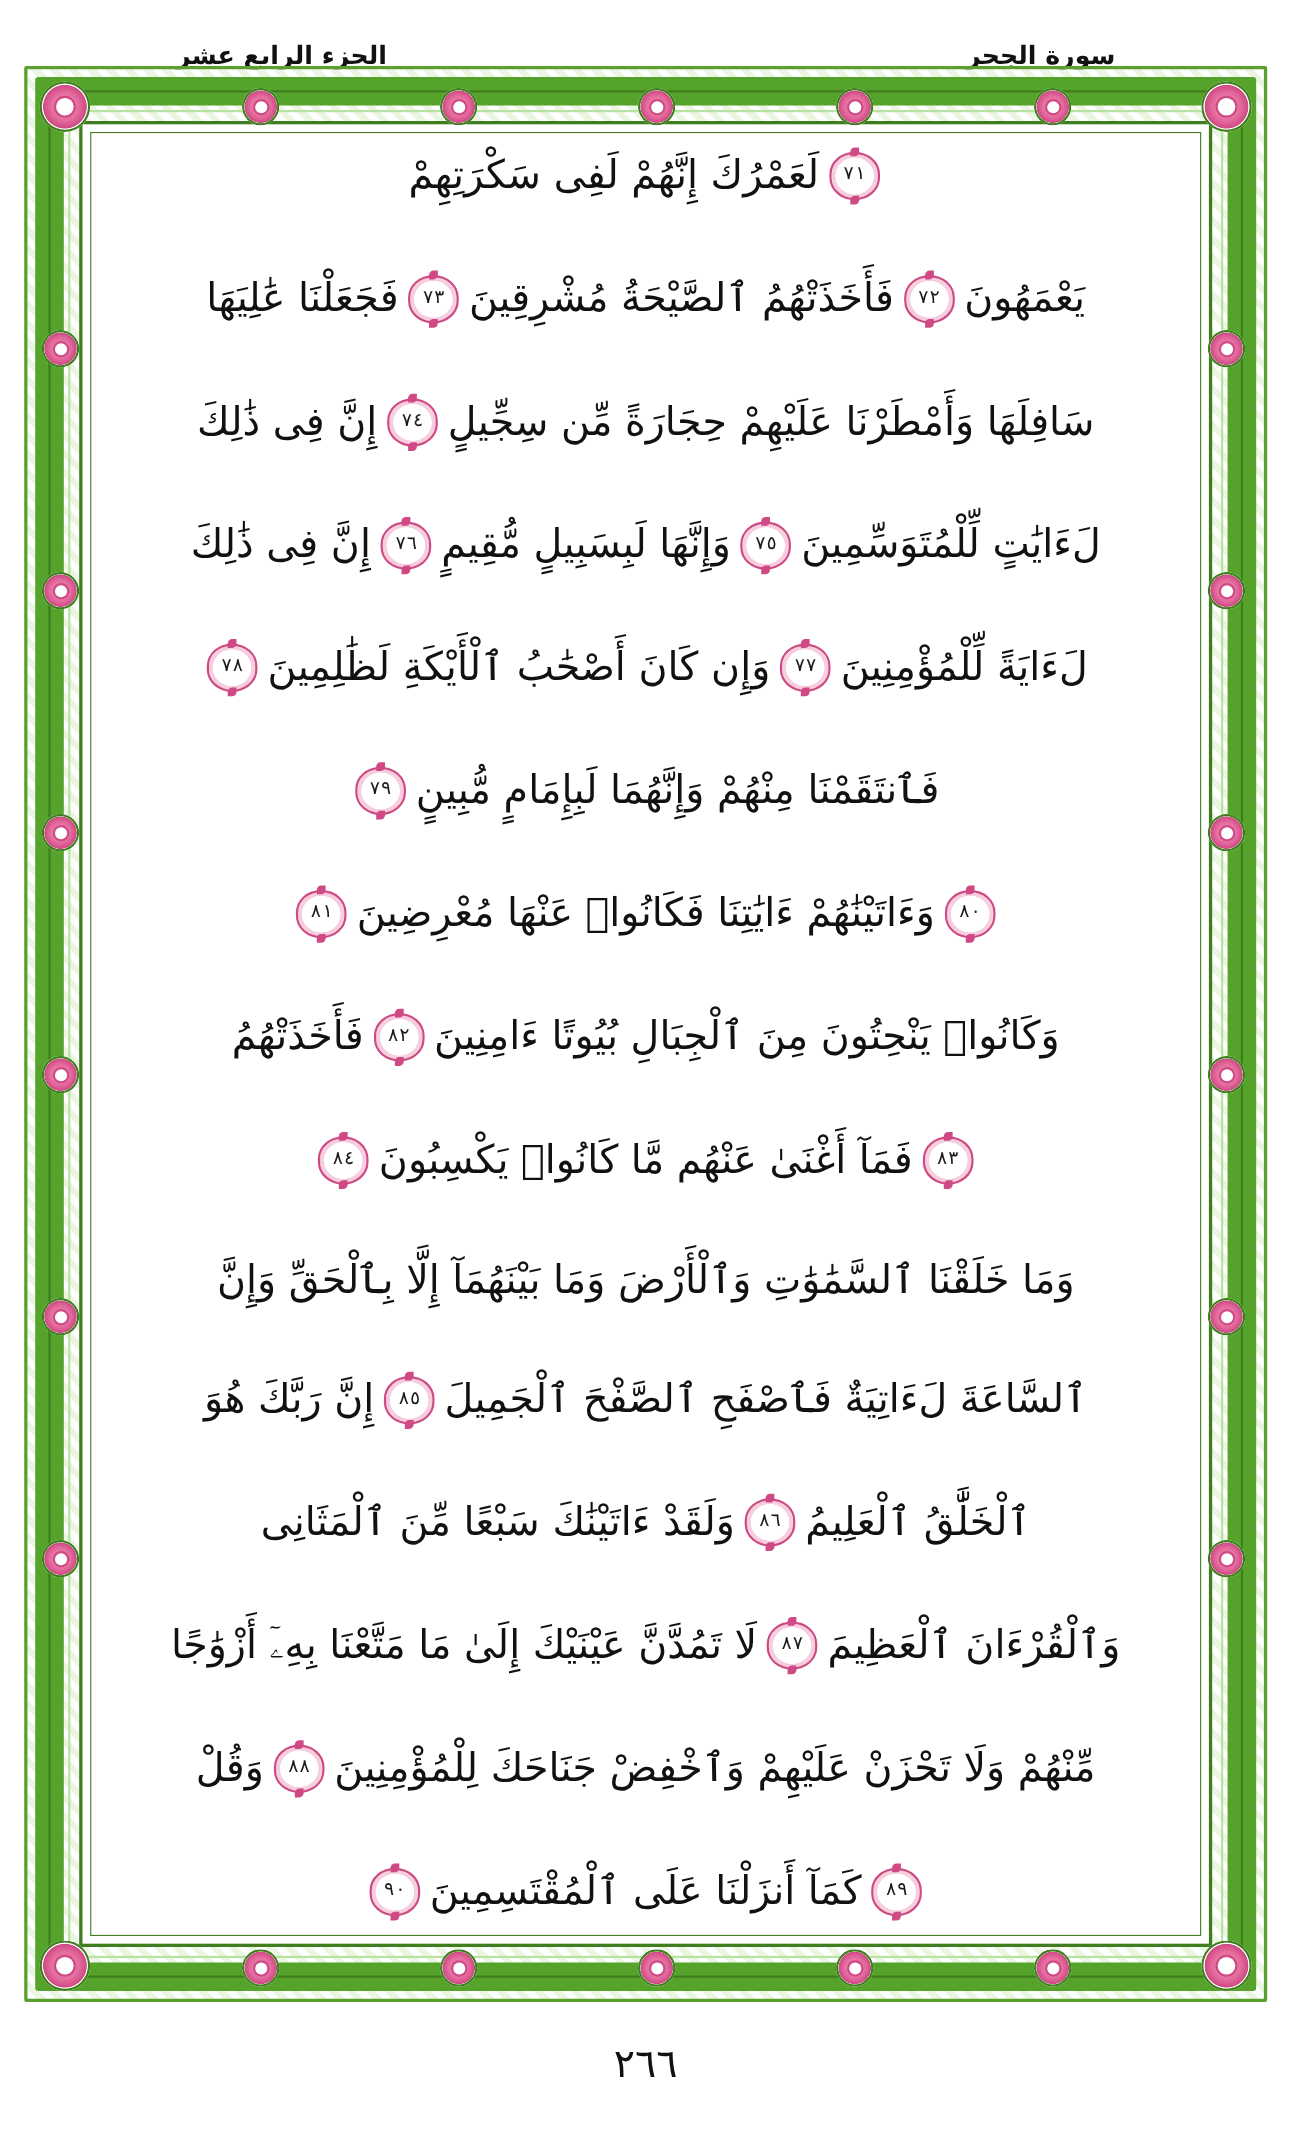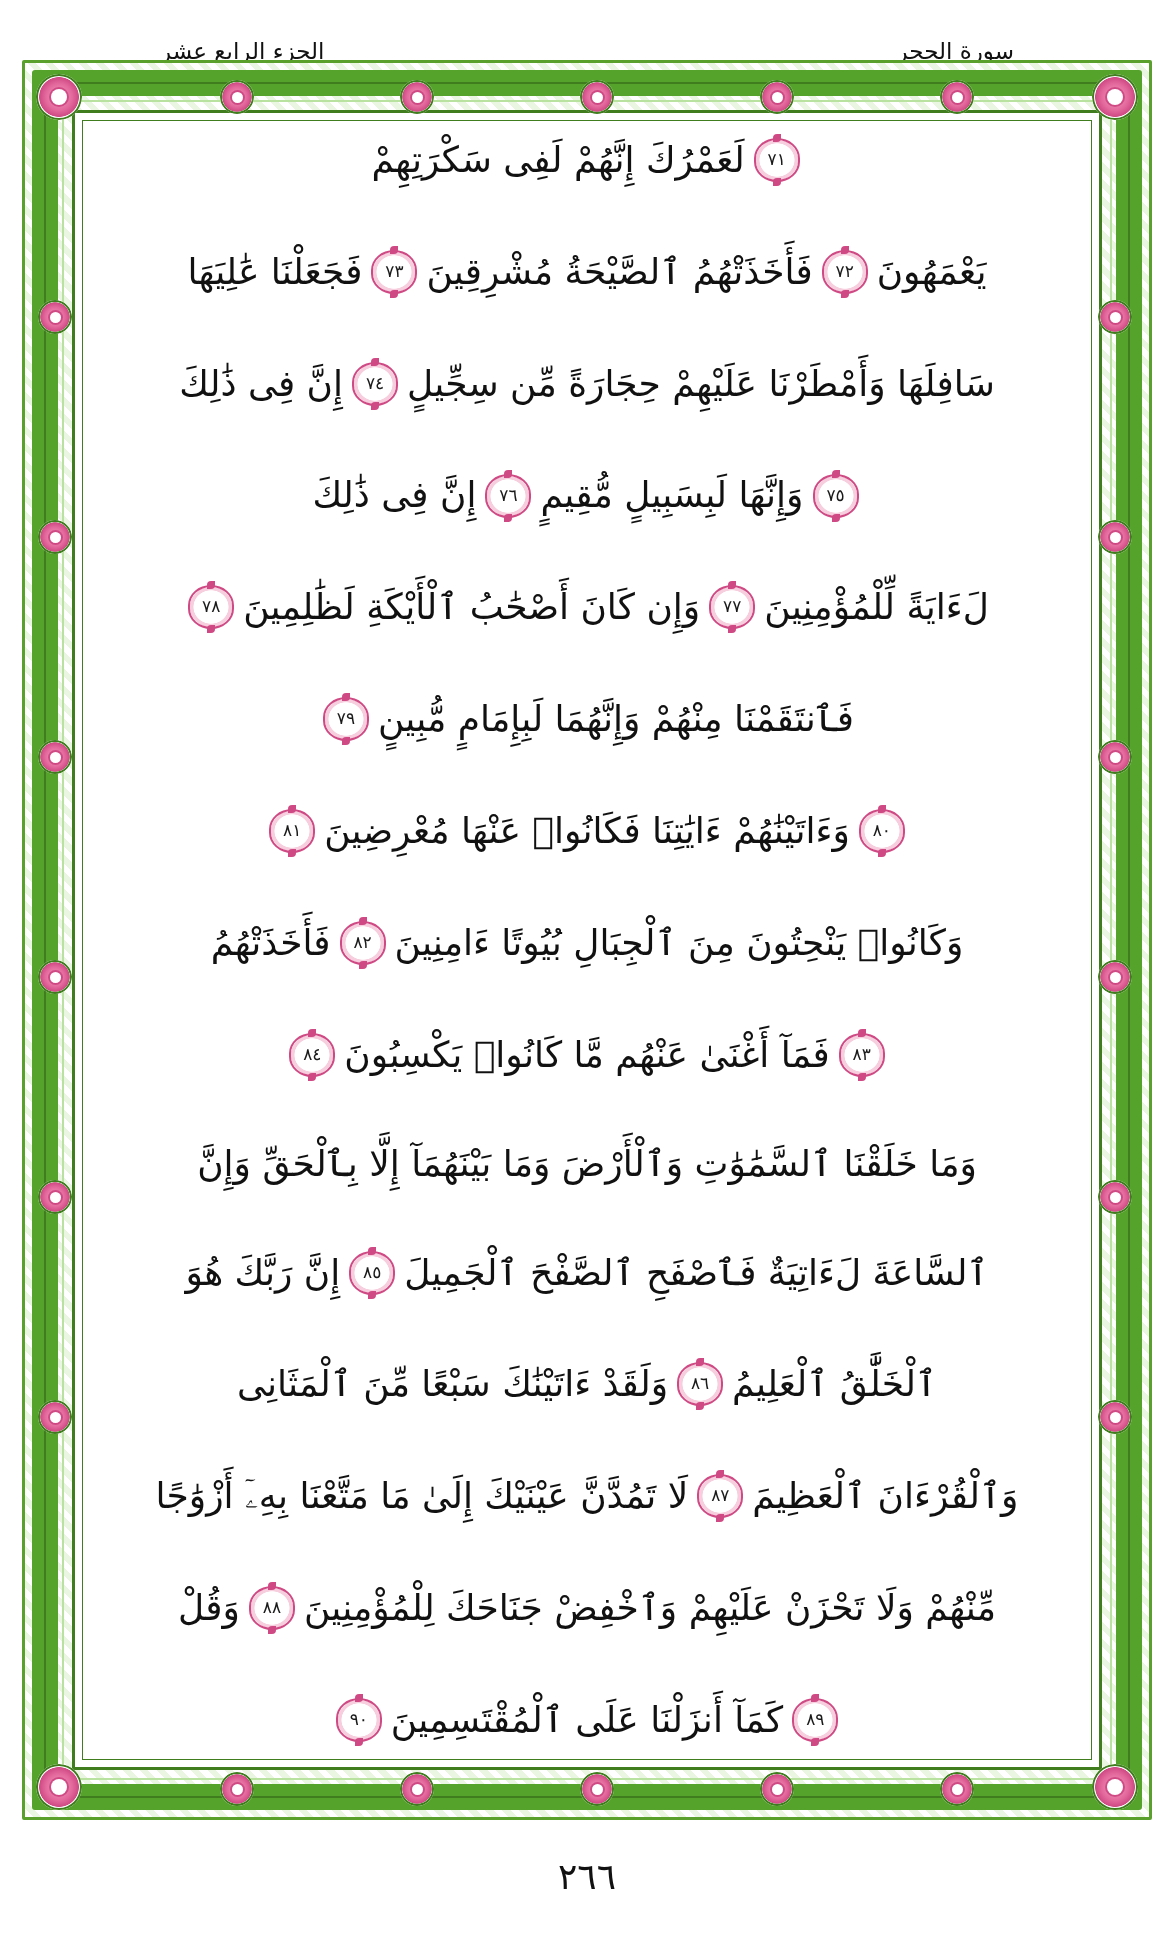--- a/index.html
+++ b/index.html
@@ -35,21 +35,21 @@
     flex-direction: row;
     justify-content: space-between;
     align-items: center;
     font-family: "DejaVu Sans", sans-serif;
     font-size: 23px;
     color: #111;
     direction: rtl;
   }
   .page-header .hdr-item {
     white-space: nowrap;
-    font-weight: 400;
+    font-weight: 700;
     letter-spacing: 0px;
     margin-top: 42px;
   }
   .hdr-sura { margin-right: 120px; }
   .hdr-juz  { margin-left: 120px; }
 
   
   .frame-outer {
     position: absolute;
     top: 60px;
@@ -171,21 +171,21 @@
 
   
   .ayah-mark {
     display: inline-flex;
     align-items: center;
     justify-content: center;
     width: 42px;
     height: 40px;
     flex: 0 0 auto;
     font-size: 17px;
-    font-family: Liberation Sans, sans-serif;
+    font-family: Liberation Mono, monospace;
     color: #1a1a1a;
     background:
       radial-gradient(ellipse at 50% 50%, #ffffff 0 58%, rgba(255,255,255,0) 60%),
       radial-gradient(ellipse at 50% 50%, #f6cede 0 70%, rgba(246,206,222,0) 72%);
     border: 2px solid #cf4a84;
     border-radius: 50% / 46%;
     position: relative;
     margin: 0 3px;
   }
   .ayah-mark::before,
@@ -267,20 +267,21 @@
         <span class="seg">فَأَخَذَتْهُمُ ٱلصَّيْحَةُ مُشْرِقِينَ</span>
         <span class="ayah-mark">٧٣</span>
         <span class="seg">فَجَعَلْنَا عَٰلِيَهَا</span>
       </div>
       <div class="ayah-line">
         <span class="seg">سَافِلَهَا وَأَمْطَرْنَا عَلَيْهِمْ حِجَارَةً مِّن سِجِّيلٍ</span>
         <span class="ayah-mark">٧٤</span>
         <span class="seg">إِنَّ فِى ذَٰلِكَ</span>
       </div>
       <div class="ayah-line">
+        <span class="seg">لَءَايَٰتٍ لِّلْمُتَوَسِّمِينَ</span>
         <span class="ayah-mark">٧٥</span>
         <span class="seg">وَإِنَّهَا لَبِسَبِيلٍ مُّقِيمٍ</span>
         <span class="ayah-mark">٧٦</span>
         <span class="seg">إِنَّ فِى ذَٰلِكَ</span>
       </div>
       <div class="ayah-line">
         <span class="seg">لَءَايَةً لِّلْمُؤْمِنِينَ</span>
         <span class="ayah-mark">٧٧</span>
         <span class="seg">وَإِن كَانَ أَصْحَٰبُ ٱلْأَيْكَةِ لَظَٰلِمِينَ</span>
         <span class="ayah-mark">٧٨</span>

